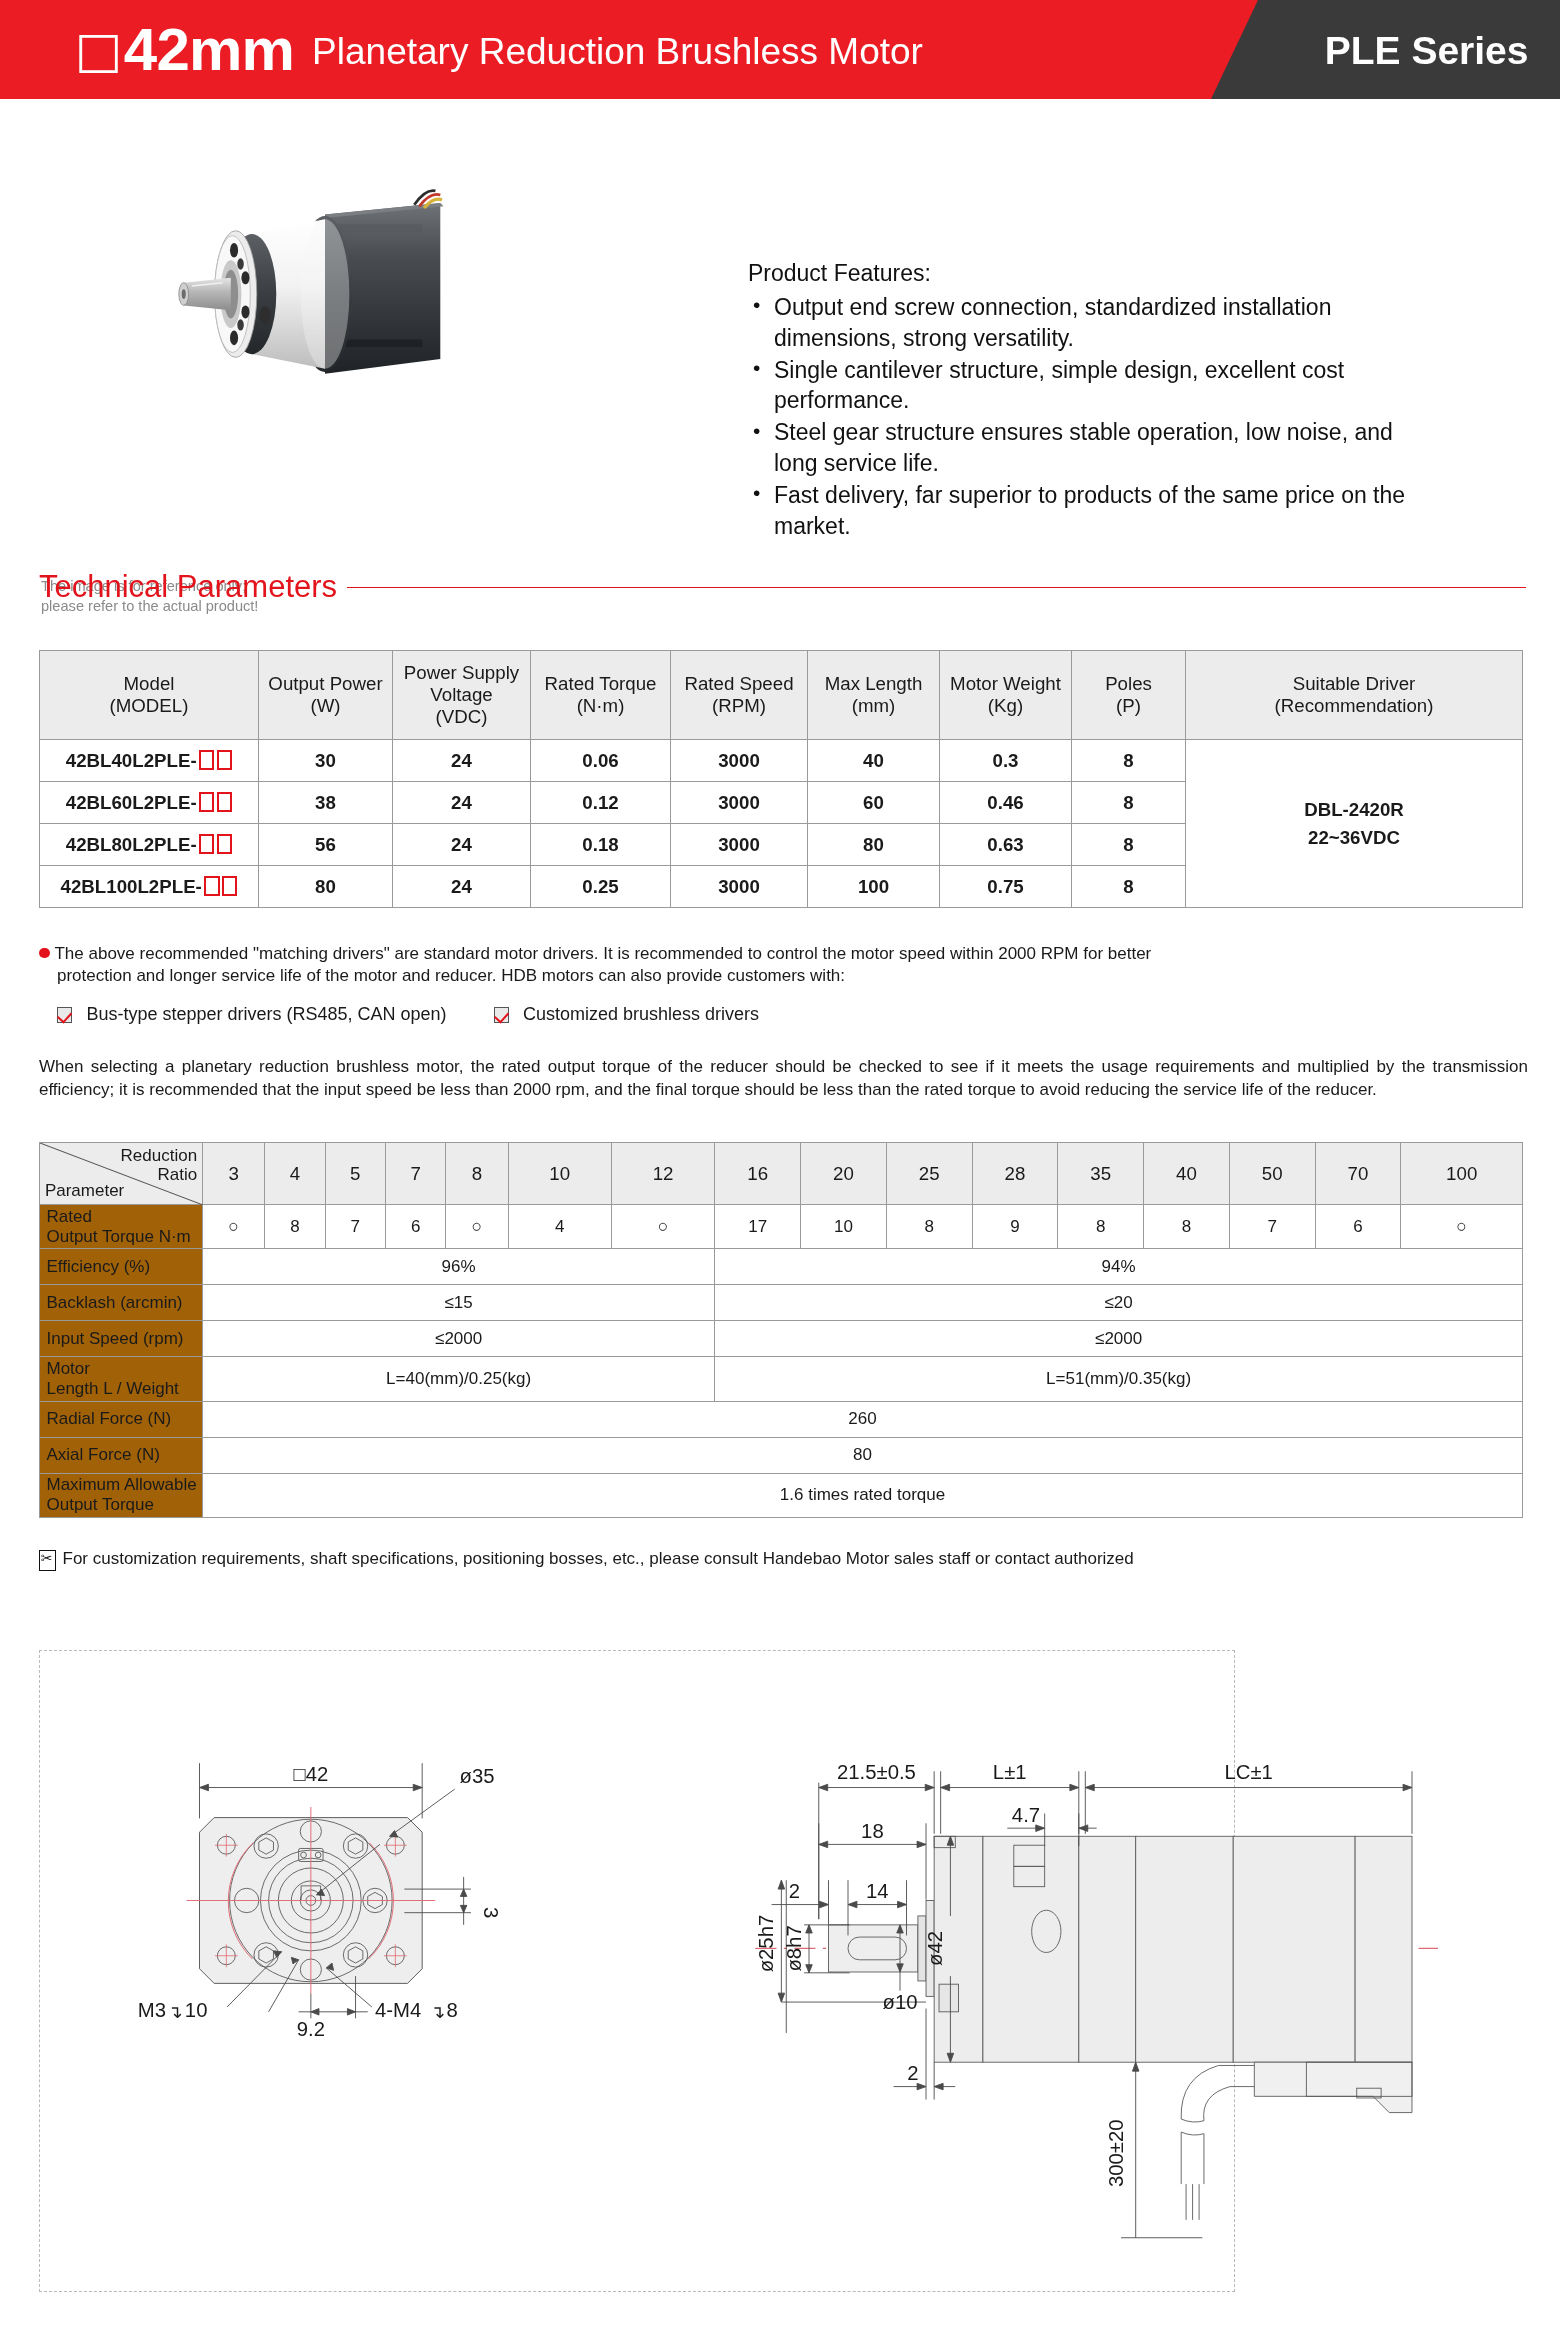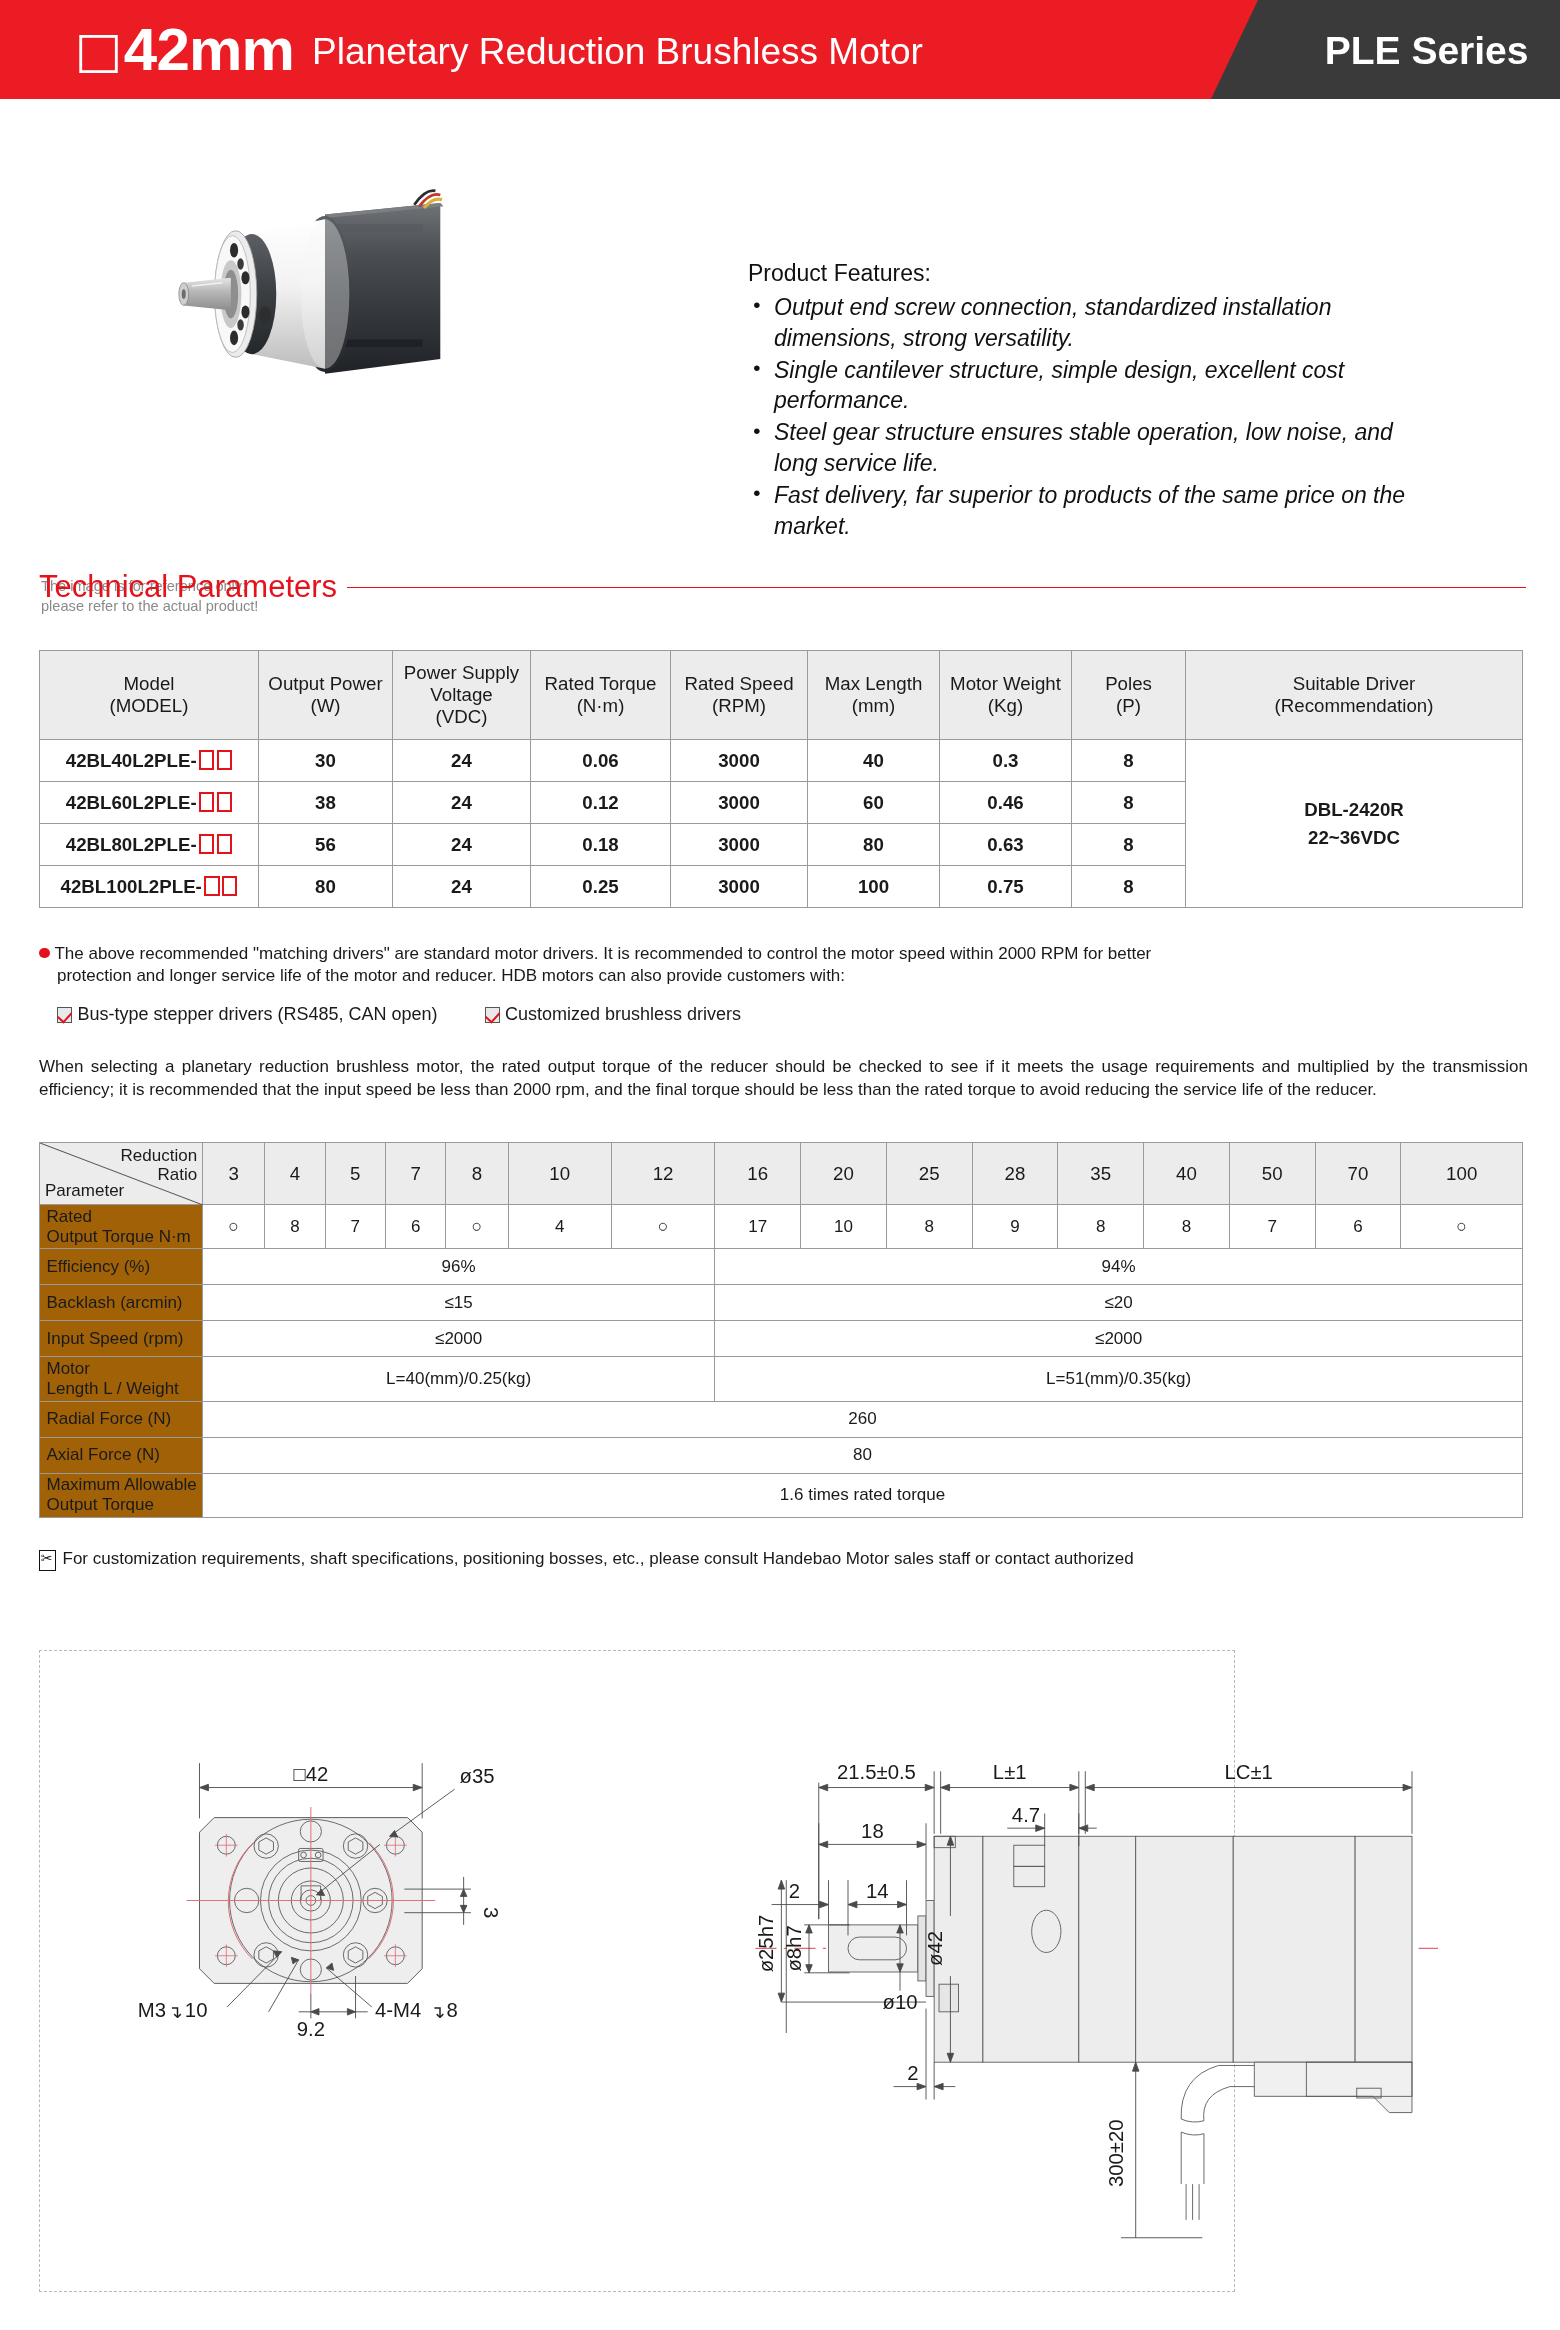--- a/index.html
+++ b/index.html
@@ -93,21 +93,21 @@
     position: absolute;
     left: 748px; top: 153px;
     width: 683px;
   }
   .features-title {
     font-size: 23px;
     color: #111;
     margin-bottom: 4.9px;
   }
   .features ul {
-    margin: 0; padding: 0; list-style: none; font-style: italic;
+    margin: 0; padding: 0; list-style: none;
   }
   .features li {
     position: relative;
     font-size: 23px;
     line-height: 1.33;
     padding-left: 26px;
     margin-bottom: 1.6px;
     color: #111;
   }
   .features li::before {
@@ -195,21 +195,21 @@
   .note1 p { margin: 0; text-indent: 0; }
   .note1 .ind { padding-left: 18px; }
   .checkrow {
     margin-top: 16.3px;
     padding-left: 18px;
     display: flex;
     gap: 47px;
     font-size: 18px;
     align-items: center;
   }
-  .ckitem { display: flex; align-items: center; gap: 5px; justify-content: flex-end; }
+  .ckitem { display: flex; align-items: center; gap: 14px; justify-content: flex-end; }
   .ckbox {
     display: inline-block;
     position: relative;
     width: 15.4px; height: 15.4px;
     border: 1.2px solid #555;
     background: #e9e9e9;
   }
   .ckbox::after {
     content: "";
     position: absolute;

